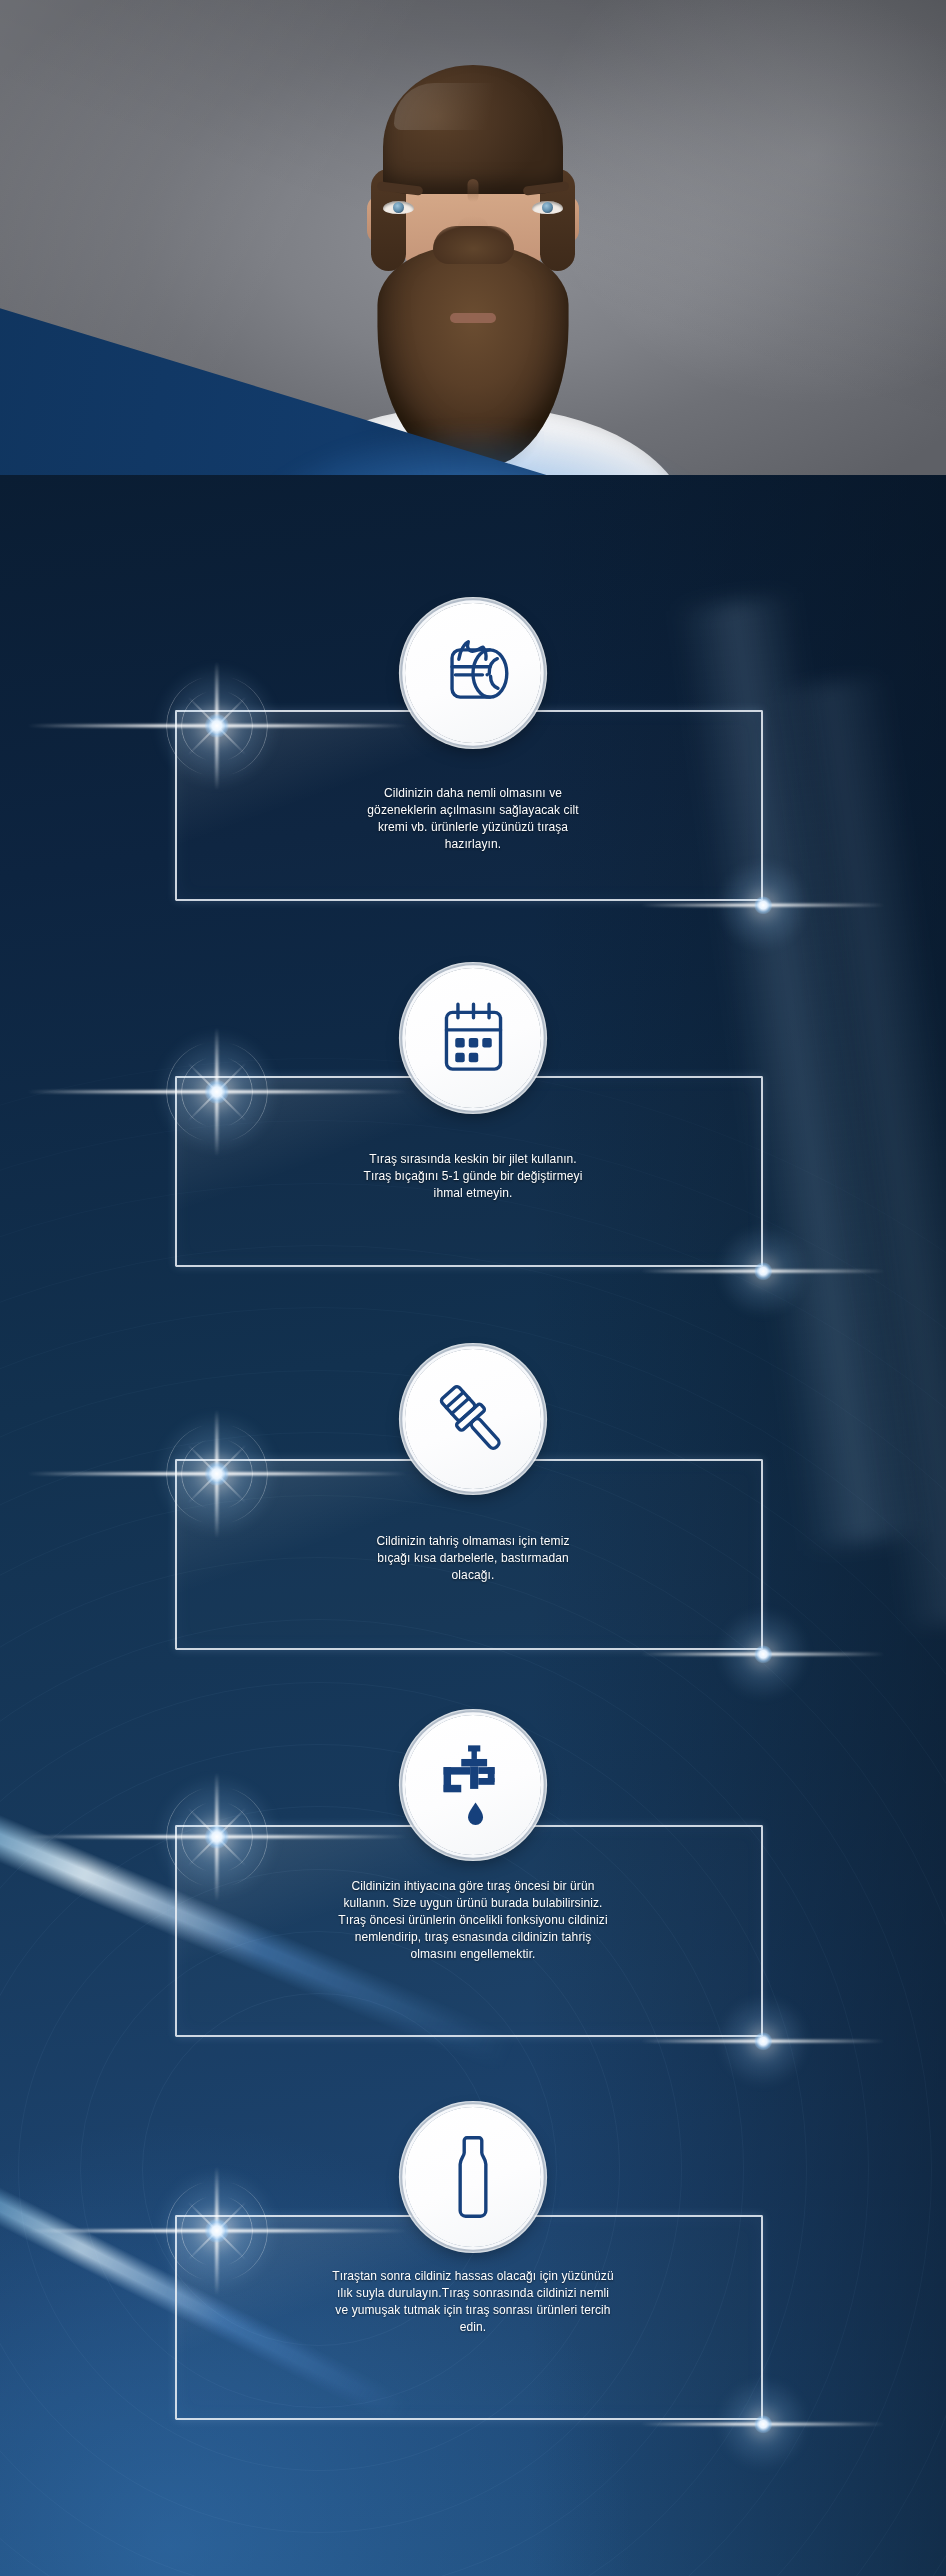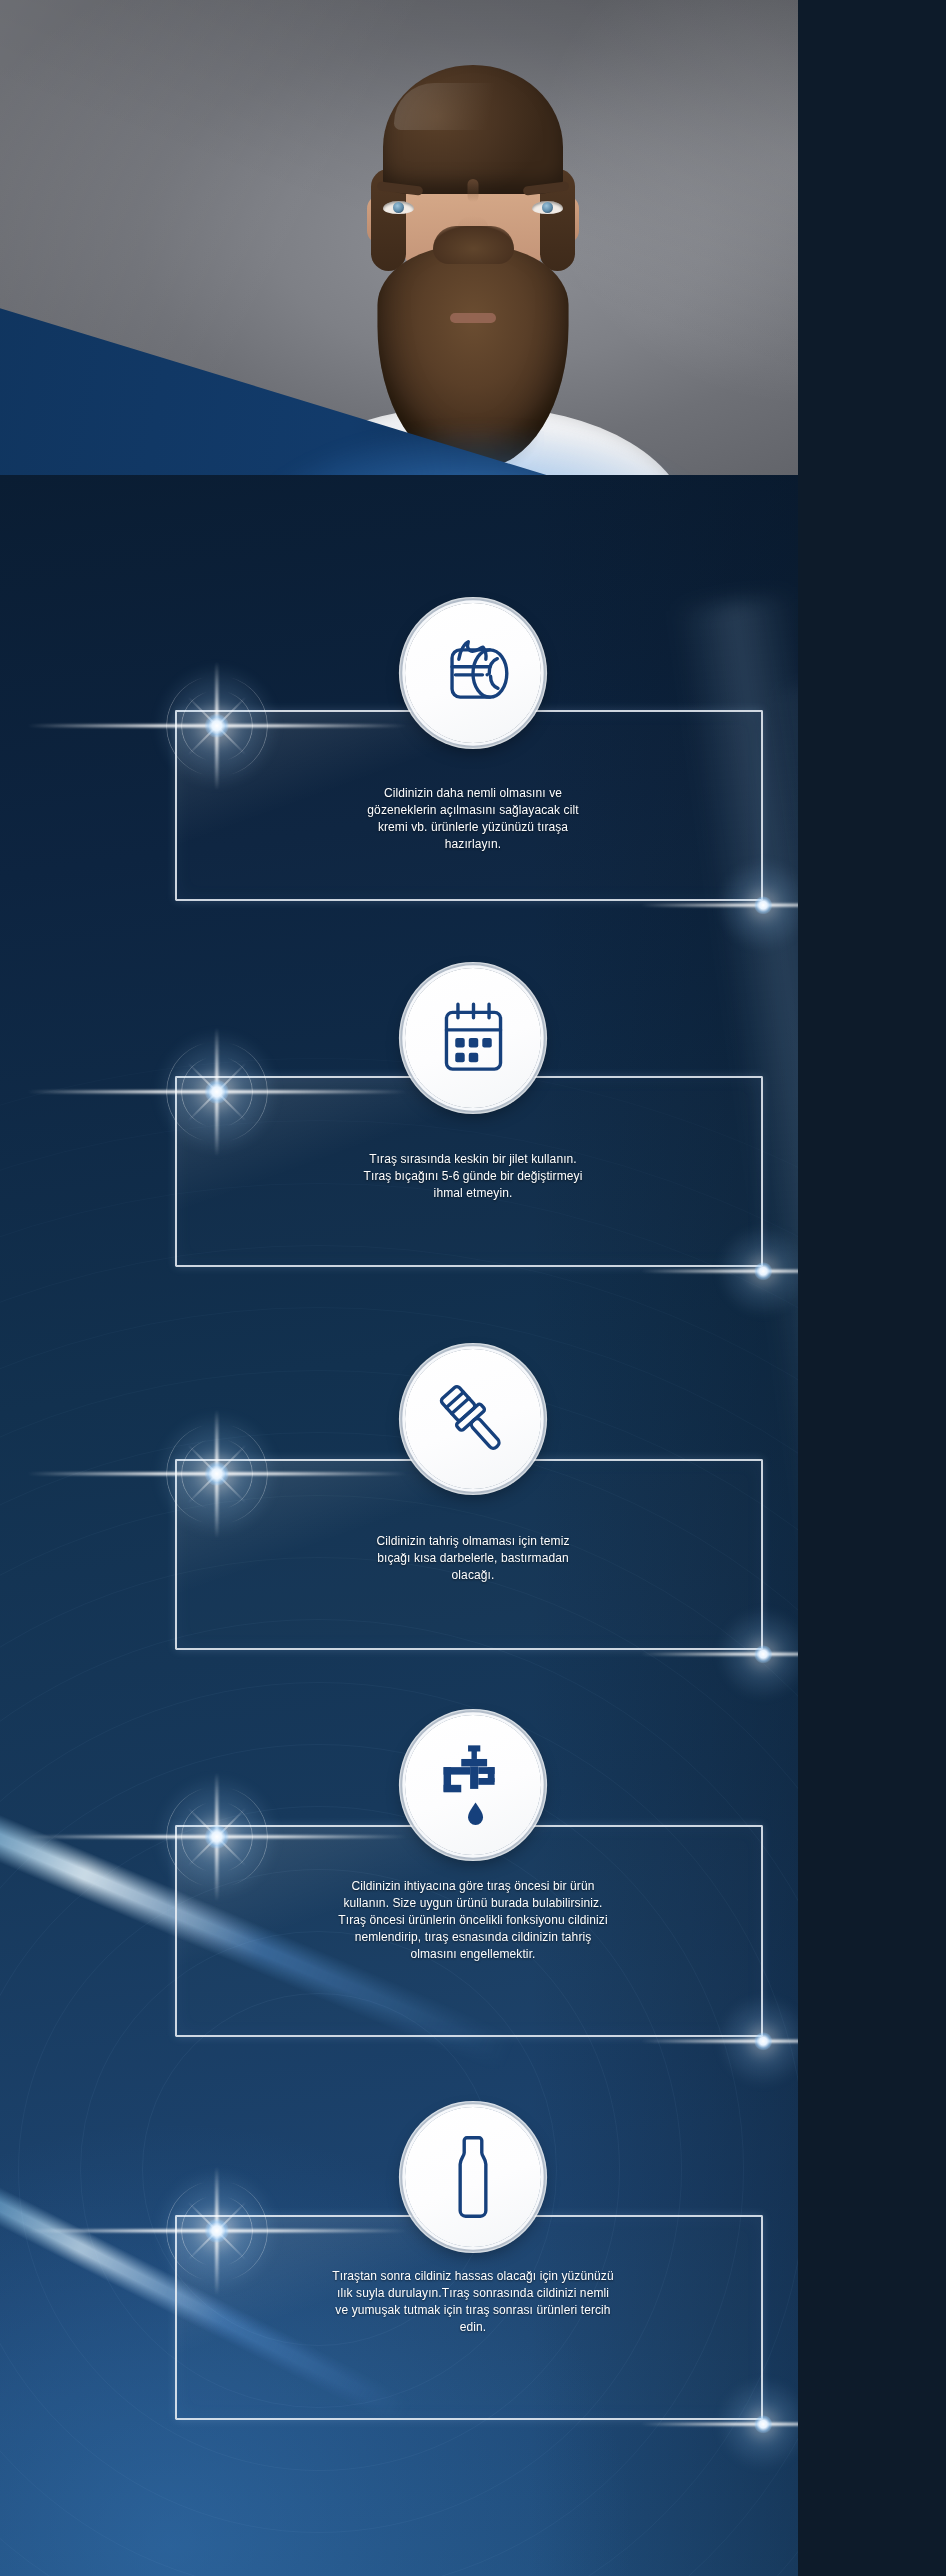--- a/index.html
+++ b/index.html
@@ -6,21 +6,21 @@
   html,body { background:#0d1b2a; }
   body {
     width:946px; height:2576px;
     font-family:"Liberation Sans", sans-serif;
     position:relative; overflow:hidden;
   }
 
   
   #infographic {
     position:absolute; inset:0;
-    width:798px; height:2576px;
+    width:946px; height:2576px;
     overflow:hidden;
     background:#d946ef;
   }
 
   
   .hero {
     position:absolute; left:0; top:0; width:946px; height:597px;
     overflow:hidden;
     background:
       radial-gradient(ellipse 60% 55% at 52% 40%, #8f9197 0%, #7e8086 38%, #6e7076 62%, #5e6066 100%);
@@ -449,21 +449,21 @@
       <div class="hbeam"></div>
         <div class="vbeam"></div>
         <div class="core"></div>
     </div>
     <div class="sparkle-br" style="left:685px; top:1193px;">
       <div class="halo"></div>
         <div class="hbeam"></div>
         <div class="core"></div>
     </div>
     <div class="card-text" style="top:1151px;">Tıraş sırasında keskin bir jilet kullanın.
-Tıraş bıçağını 5-6 günde bir değiştirmeyi
+Tıraş bıçağını 5-1 günde bir değiştirmeyi
 ihmal etmeyin.</div>
   </div>
 
   <div class="step" style="top:0;">
     <div class="badge" style="top:1349px;">
       <svg width="73" height="81" viewBox="0 0 108 120" aria-hidden="true">
         <g transform="rotate(-42 54 60)">
           <rect class="ico-stroke" x="36" y="6" width="34" height="42" rx="5"></rect>
           <path class="ico-stroke" d="M36 20 h34 M36 32 h34"></path>
           <rect class="ico-stroke" x="29" y="48" width="48" height="13" rx="4"></rect>

